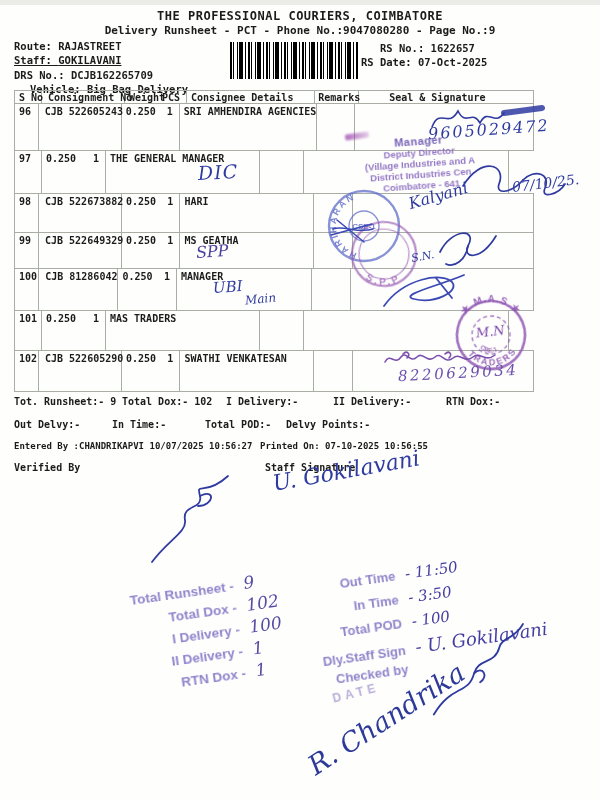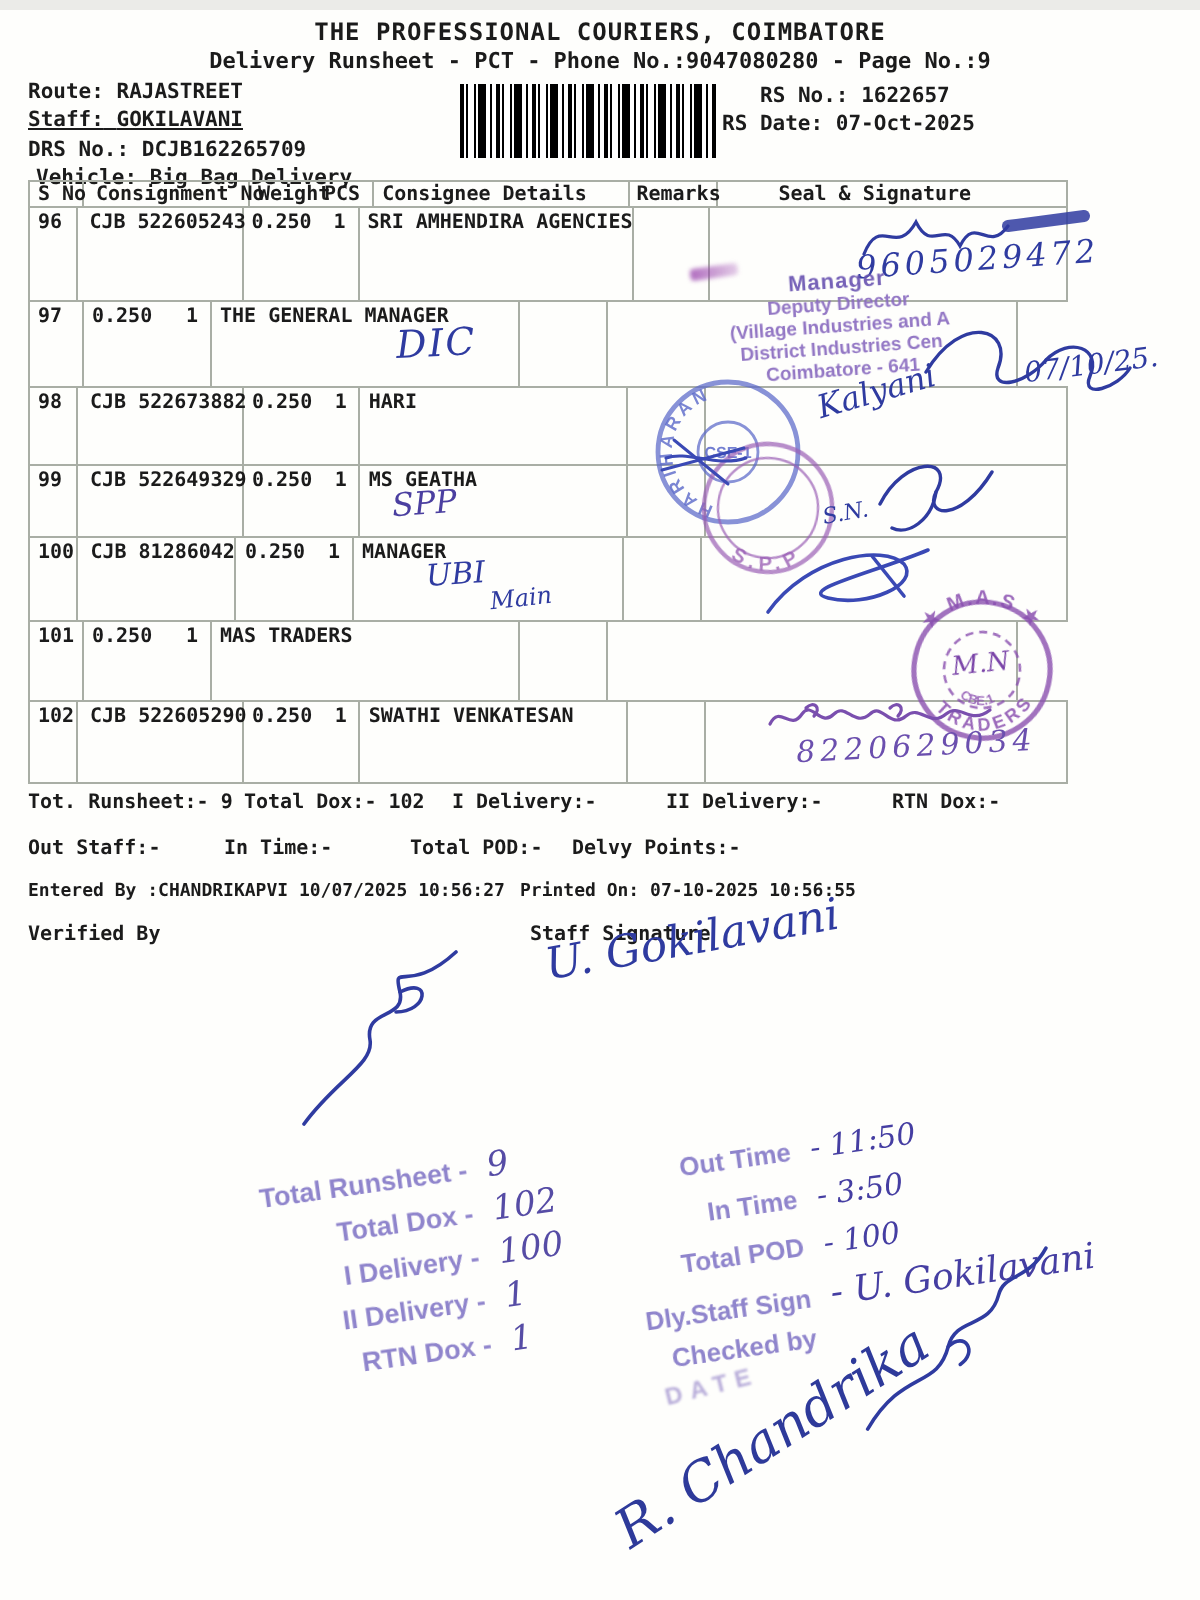--- a/index.html
+++ b/index.html
@@ -54,21 +54,21 @@
 
 <div class="page">
   <div class="scan-band"></div>
 
   <div class="abs mono title" style="top:9px;">THE PROFESSIONAL COURIERS, COIMBATORE</div>
   <div class="abs mono subtitle" style="top:24px;">Delivery Runsheet - PCT - Phone No.:9047080280 - Page No.:9</div>
 
   <div class="abs mono info" style="left:14px;top:40px;"><span>Route:</span> <span>RAJASTREET</span></div>
   <div class="abs mono info" style="left:14px;top:54px;text-decoration:underline;"><span>Staff:</span> <span>GOKILAVANI</span></div>
   <div class="abs mono info" style="left:14px;top:69px;"><span>DRS No.:</span> <span>DCJB162265709</span></div>
-  <div class="abs mono info" style="left:18px;top:83px;"><span>Vehicle:</span> <span>Big Bag Delivery</span></div>
+  <div class="abs mono info" style="left:30px;top:83px;"><span>Vehicle:</span> <span>Big Bag Delivery</span></div>
 
   <div class="abs barcode" style="left:230px;top:42px;width:128px;height:37px;"></div>
 
   <div class="abs mono info" style="left:380px;top:42px;"><span>RS No.:</span> <span>1622657</span></div>
   <div class="abs mono info" style="left:361px;top:56px;"><span>RS Date:</span> <span>07-Oct-2025</span></div>
 
   <div class="table">
     <div class="tr thead" style="height:13px;">
       <div class="td c-sno">S No</div>
       <div class="td c-cons">Consignment No</div>
@@ -253,21 +253,21 @@
     </g>
   </svg>
   <div class="abs hw purple-hw" style="left:398px;top:366px;font-size:15px;letter-spacing:2.5px;transform:rotate(-3deg);">8220629034</div>
 
   <div class="abs mono" style="left:14px;top:396px;font-size:10px;">Tot. Runsheet:- 9</div>
   <div class="abs mono" style="left:122px;top:396px;font-size:10px;">Total Dox:- 102</div>
   <div class="abs mono" style="left:226px;top:396px;font-size:10px;">I Delivery:-</div>
   <div class="abs mono" style="left:333px;top:396px;font-size:10px;">II Delivery:-</div>
   <div class="abs mono" style="left:446px;top:396px;font-size:10px;">RTN Dox:-</div>
 
-  <div class="abs mono" style="left:14px;top:419px;font-size:10px;">Out Staff:-</div>
+  <div class="abs mono" style="left:14px;top:419px;font-size:10px;">Out Delvy:-</div>
   <div class="abs mono" style="left:112px;top:419px;font-size:10px;">In Time:-</div>
   <div class="abs mono" style="left:205px;top:419px;font-size:10px;">Total POD:-</div>
   <div class="abs mono" style="left:286px;top:419px;font-size:10px;">Delvy Points:-</div>
 
   <div class="abs mono" style="left:14px;top:441px;font-size:9px;">Entered By :CHANDRIKAPVI 10/07/2025 10:56:27</div>
   <div class="abs mono" style="left:260px;top:441px;font-size:9px;">Printed On: 07-10-2025 10:56:55</div>
 
   <div class="abs mono" style="left:14px;top:462px;font-size:10px;">Verified By</div>
   <div class="abs mono" style="left:265px;top:462px;font-size:10px;">Staff Signature</div>
 

